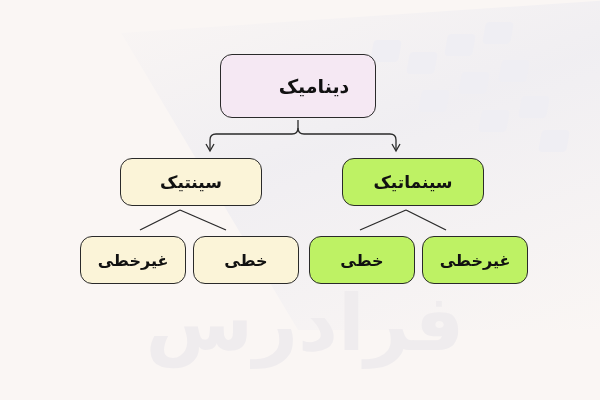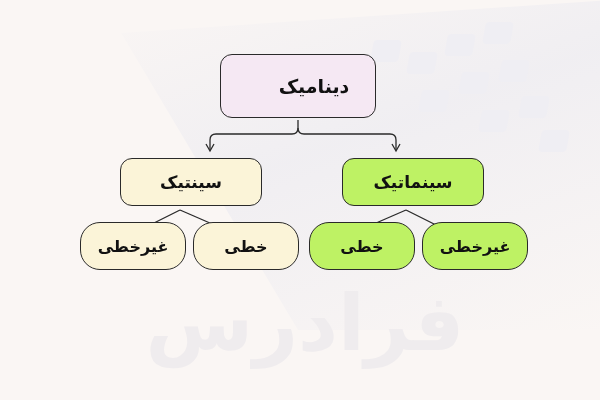--- a/index.html
+++ b/index.html
@@ -23,21 +23,21 @@
     .box {
       position: absolute; box-sizing: border-box;
       border: 1.4px solid #2a2a2a;
       display: flex; align-items: center; justify-content: center;
       direction: rtl; color: #111; font-weight: bold;
     }
     .root { left: 220px; top: 54px; width: 156px; height: 64px; background: #f5e8f3; border-radius: 12px; font-size: 19px; padding-left: 32px; }
     .yellow { background: #fbf4d8; }
     .blue { background: #bef264; }
     .mid { width: 142px; height: 48px; border-radius: 12px; font-size: 17px; }
-    .leaf { width: 106px; height: 48px; border-radius: 20px; font-size: 16px; top: 222px; }
+    .leaf { width: 106px; height: 48px; border-radius: 12px; font-size: 16px; top: 236px; }
   </style>
 </head>
 <body>
 
 <div class="bg-fan"></div>
 <div class="bg-tile" style="left:372px;top:40px"></div>
 <div class="bg-tile" style="left:408px;top:52px"></div>
 <div class="bg-tile" style="left:446px;top:34px"></div>
 <div class="bg-tile" style="left:484px;top:22px"></div>
 <div class="bg-tile" style="left:500px;top:60px"></div>

